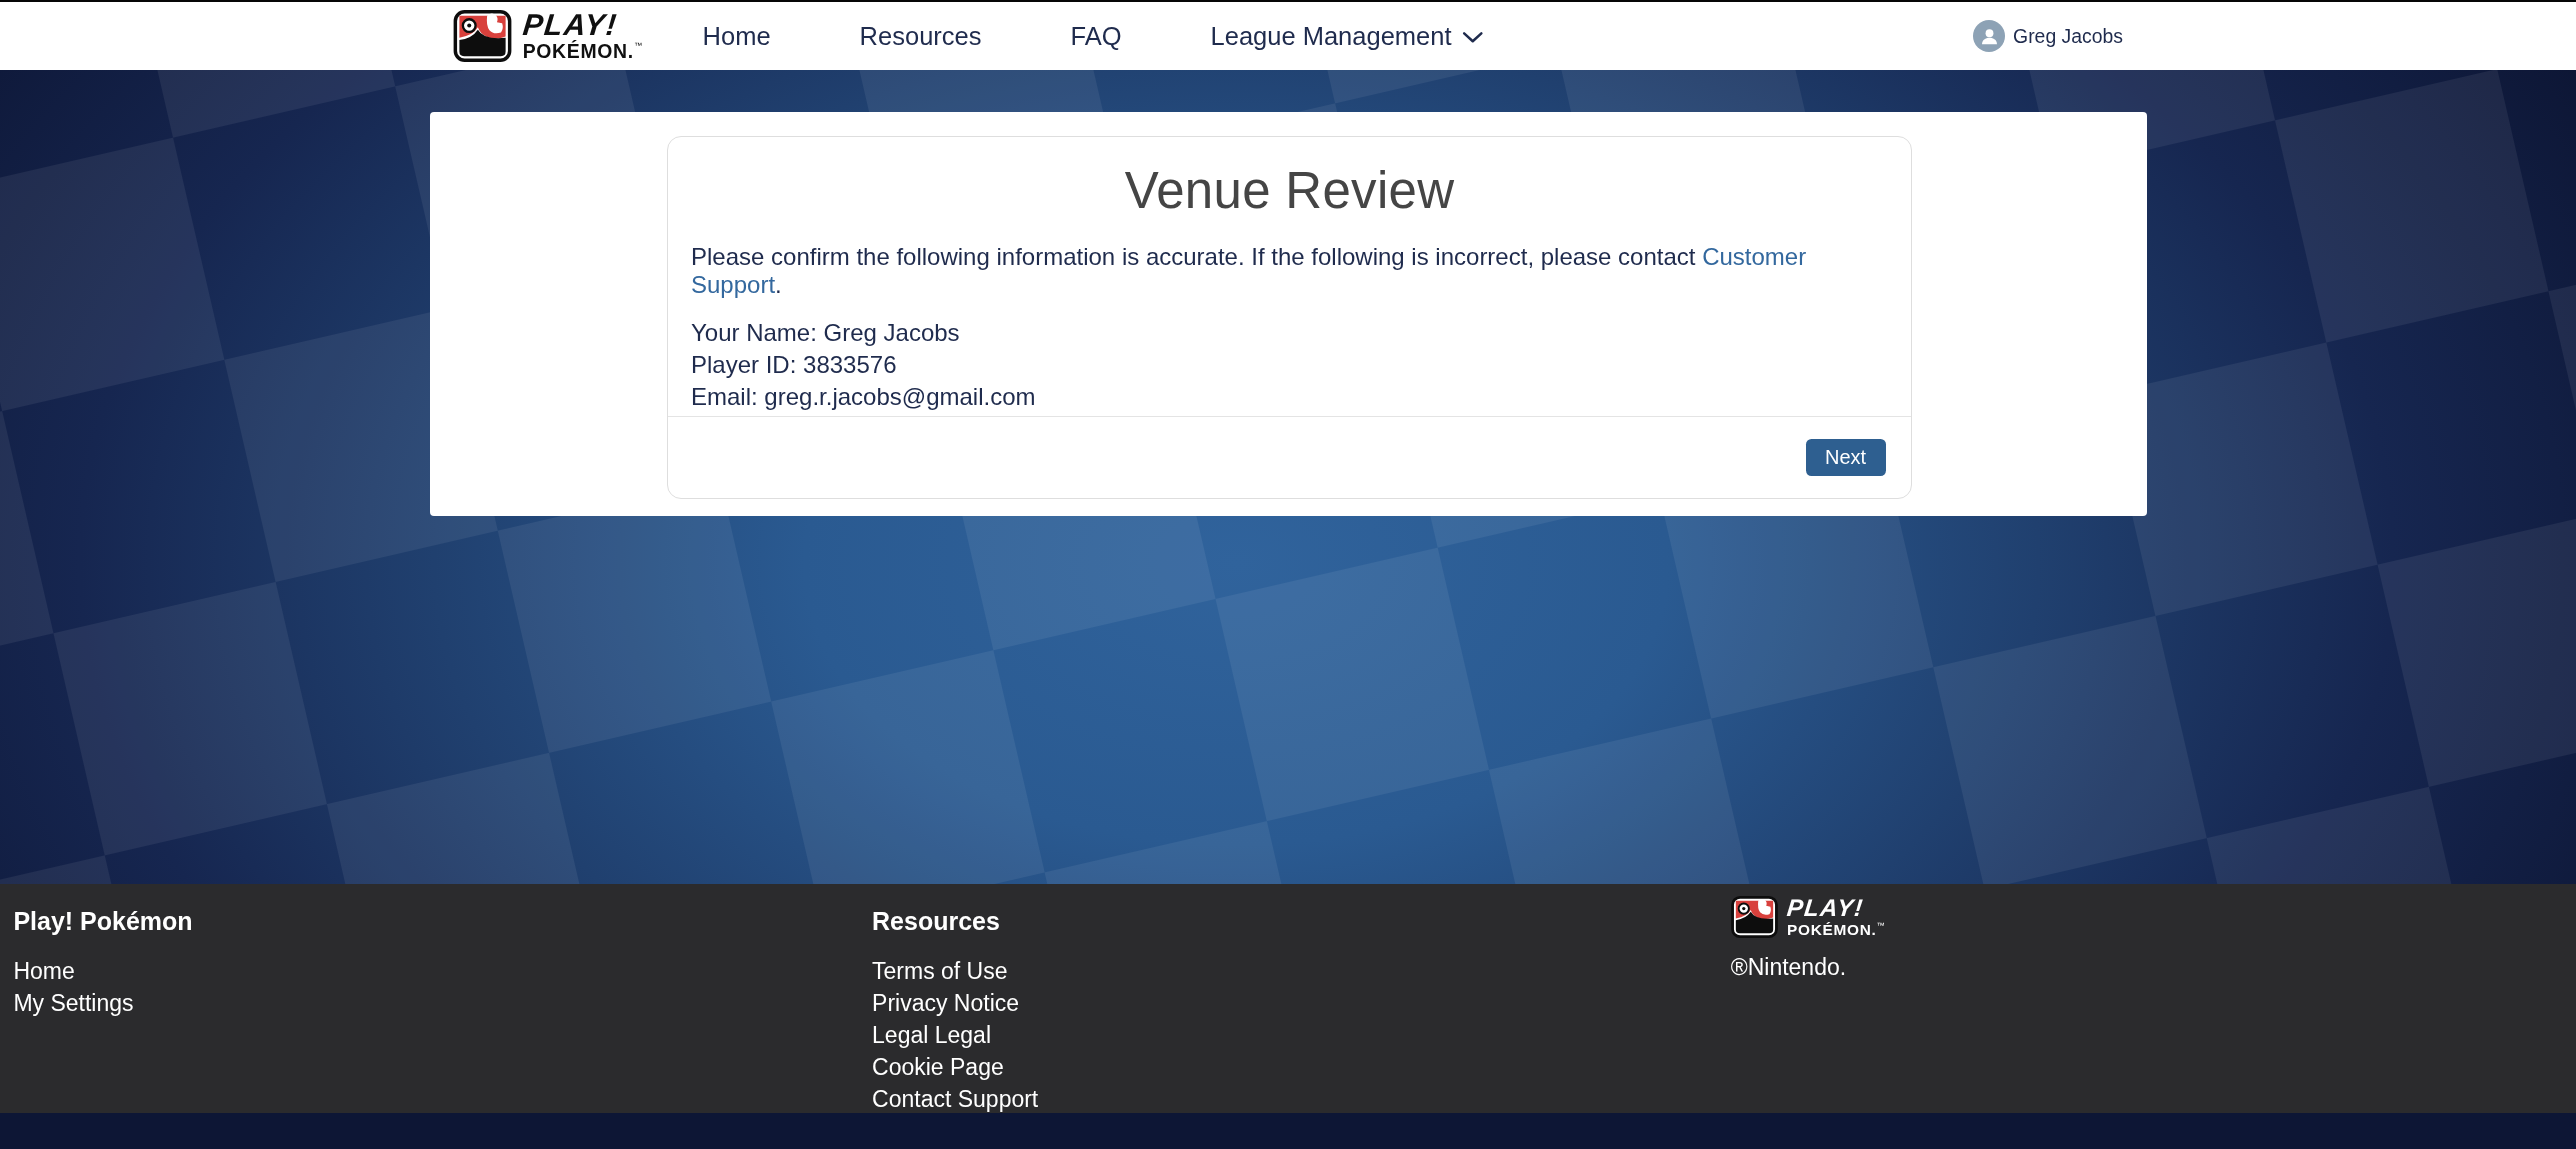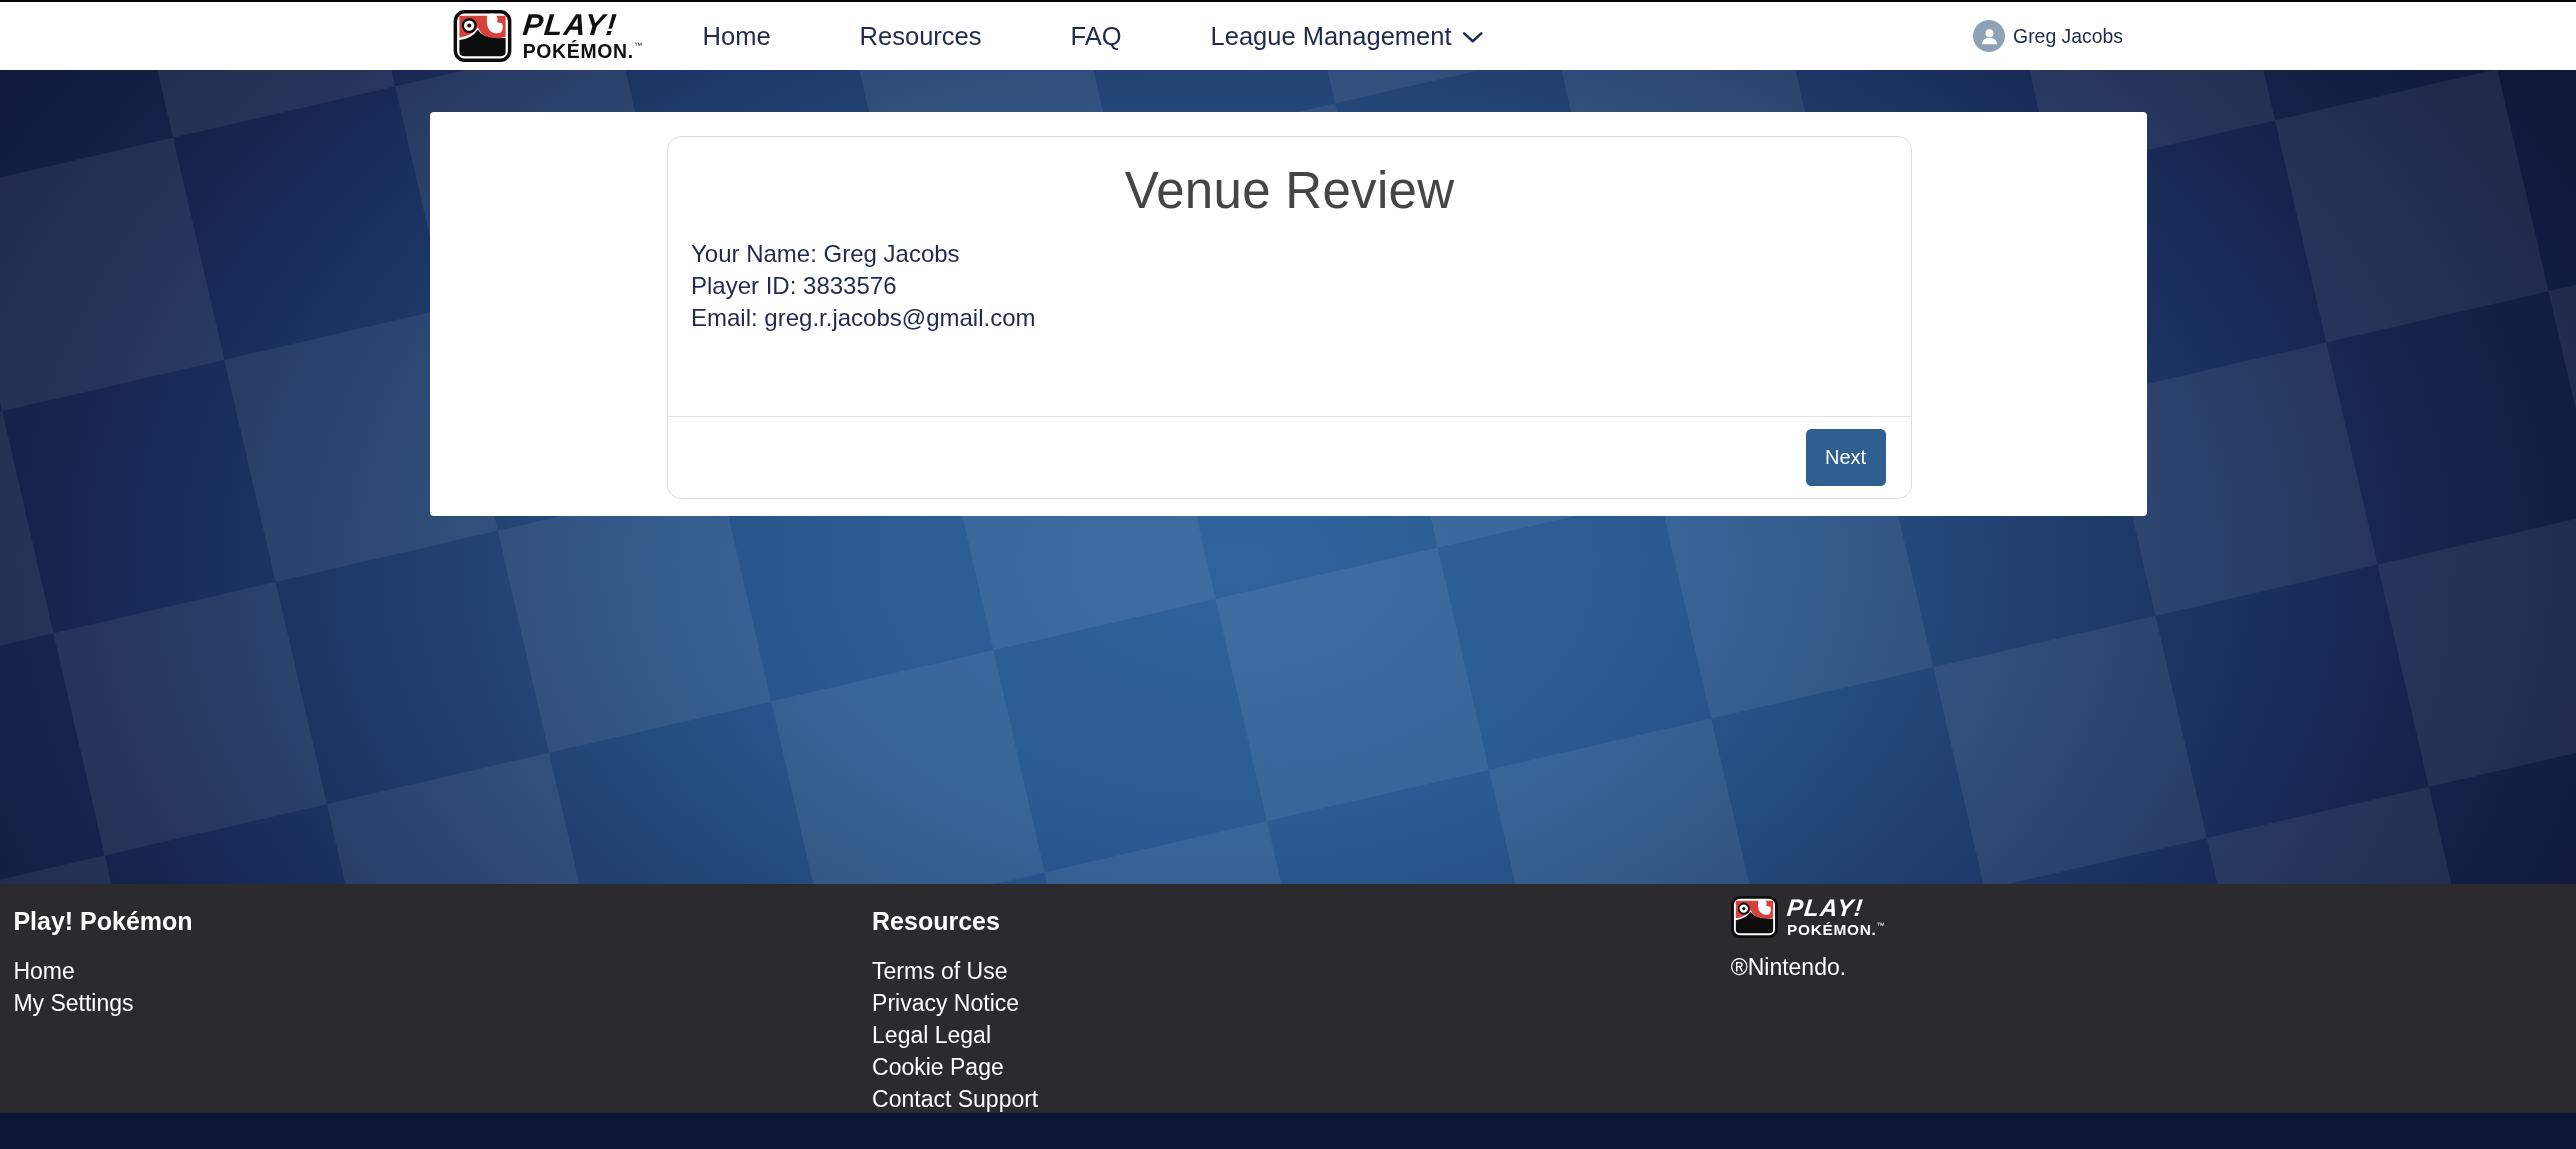--- a/index.html
+++ b/index.html
@@ -58,21 +58,21 @@
   }
   .intro{margin:22px 23px 0;font-size:24px;color:#1f2b4d;line-height:1.2;}
   .intro .link{color:#33689e;text-decoration:none;cursor:pointer;}
   .fields{margin:17px 23px 0;font-size:24px;color:#1f2b4d;line-height:32px;}
   .field-row{white-space:nowrap;}
   .card-footer{
     margin-top:auto;border-top:1.3px solid #e4e4e4;height:82px;box-sizing:border-box;
     display:flex;align-items:center;justify-content:flex-end;padding-right:25.5px;
   }
   .next-btn{
-    width:80px;height:57px;background:#2e5f90;color:#ffffff;font-size:20px;
+    width:80px;height:37px;background:#2e5f90;color:#ffffff;font-size:20px;
     border:none;border-radius:5.4px;cursor:pointer;font-family:inherit;
   }
 
   
   .site-footer{
     position:absolute;left:0;right:0;top:884px;height:229px;background:#2b2b2d;
     box-sizing:border-box;padding-top:20px;
     display:grid;grid-template-columns:1fr 1fr 1fr;color:#ffffff;z-index:5;
   }
   .f-col{padding-left:13.4px;}
@@ -130,20 +130,21 @@
     </div>
   </header>
 
   <div class="hero">
     <div class="checker"></div>
 
     <section class="panel">
       <div class="card">
         <h1 class="card-title">Venue Review</h1>
 
+        <p class="intro"><span>Please confirm the following information is accurate. If the following is incorrect, please contact </span><a class="link">Customer Support</a><span>.</span></p>
 
         <div class="fields">
           <div class="field-row"><span>Your Name:</span> <span>Greg Jacobs</span></div>
           <div class="field-row"><span>Player ID:</span> <span>3833576</span></div>
           <div class="field-row"><span>Email:</span> <span>greg.r.jacobs@gmail.com</span></div>
         </div>
 
         <div class="card-footer">
           <button class="next-btn">Next</button>
         </div>

